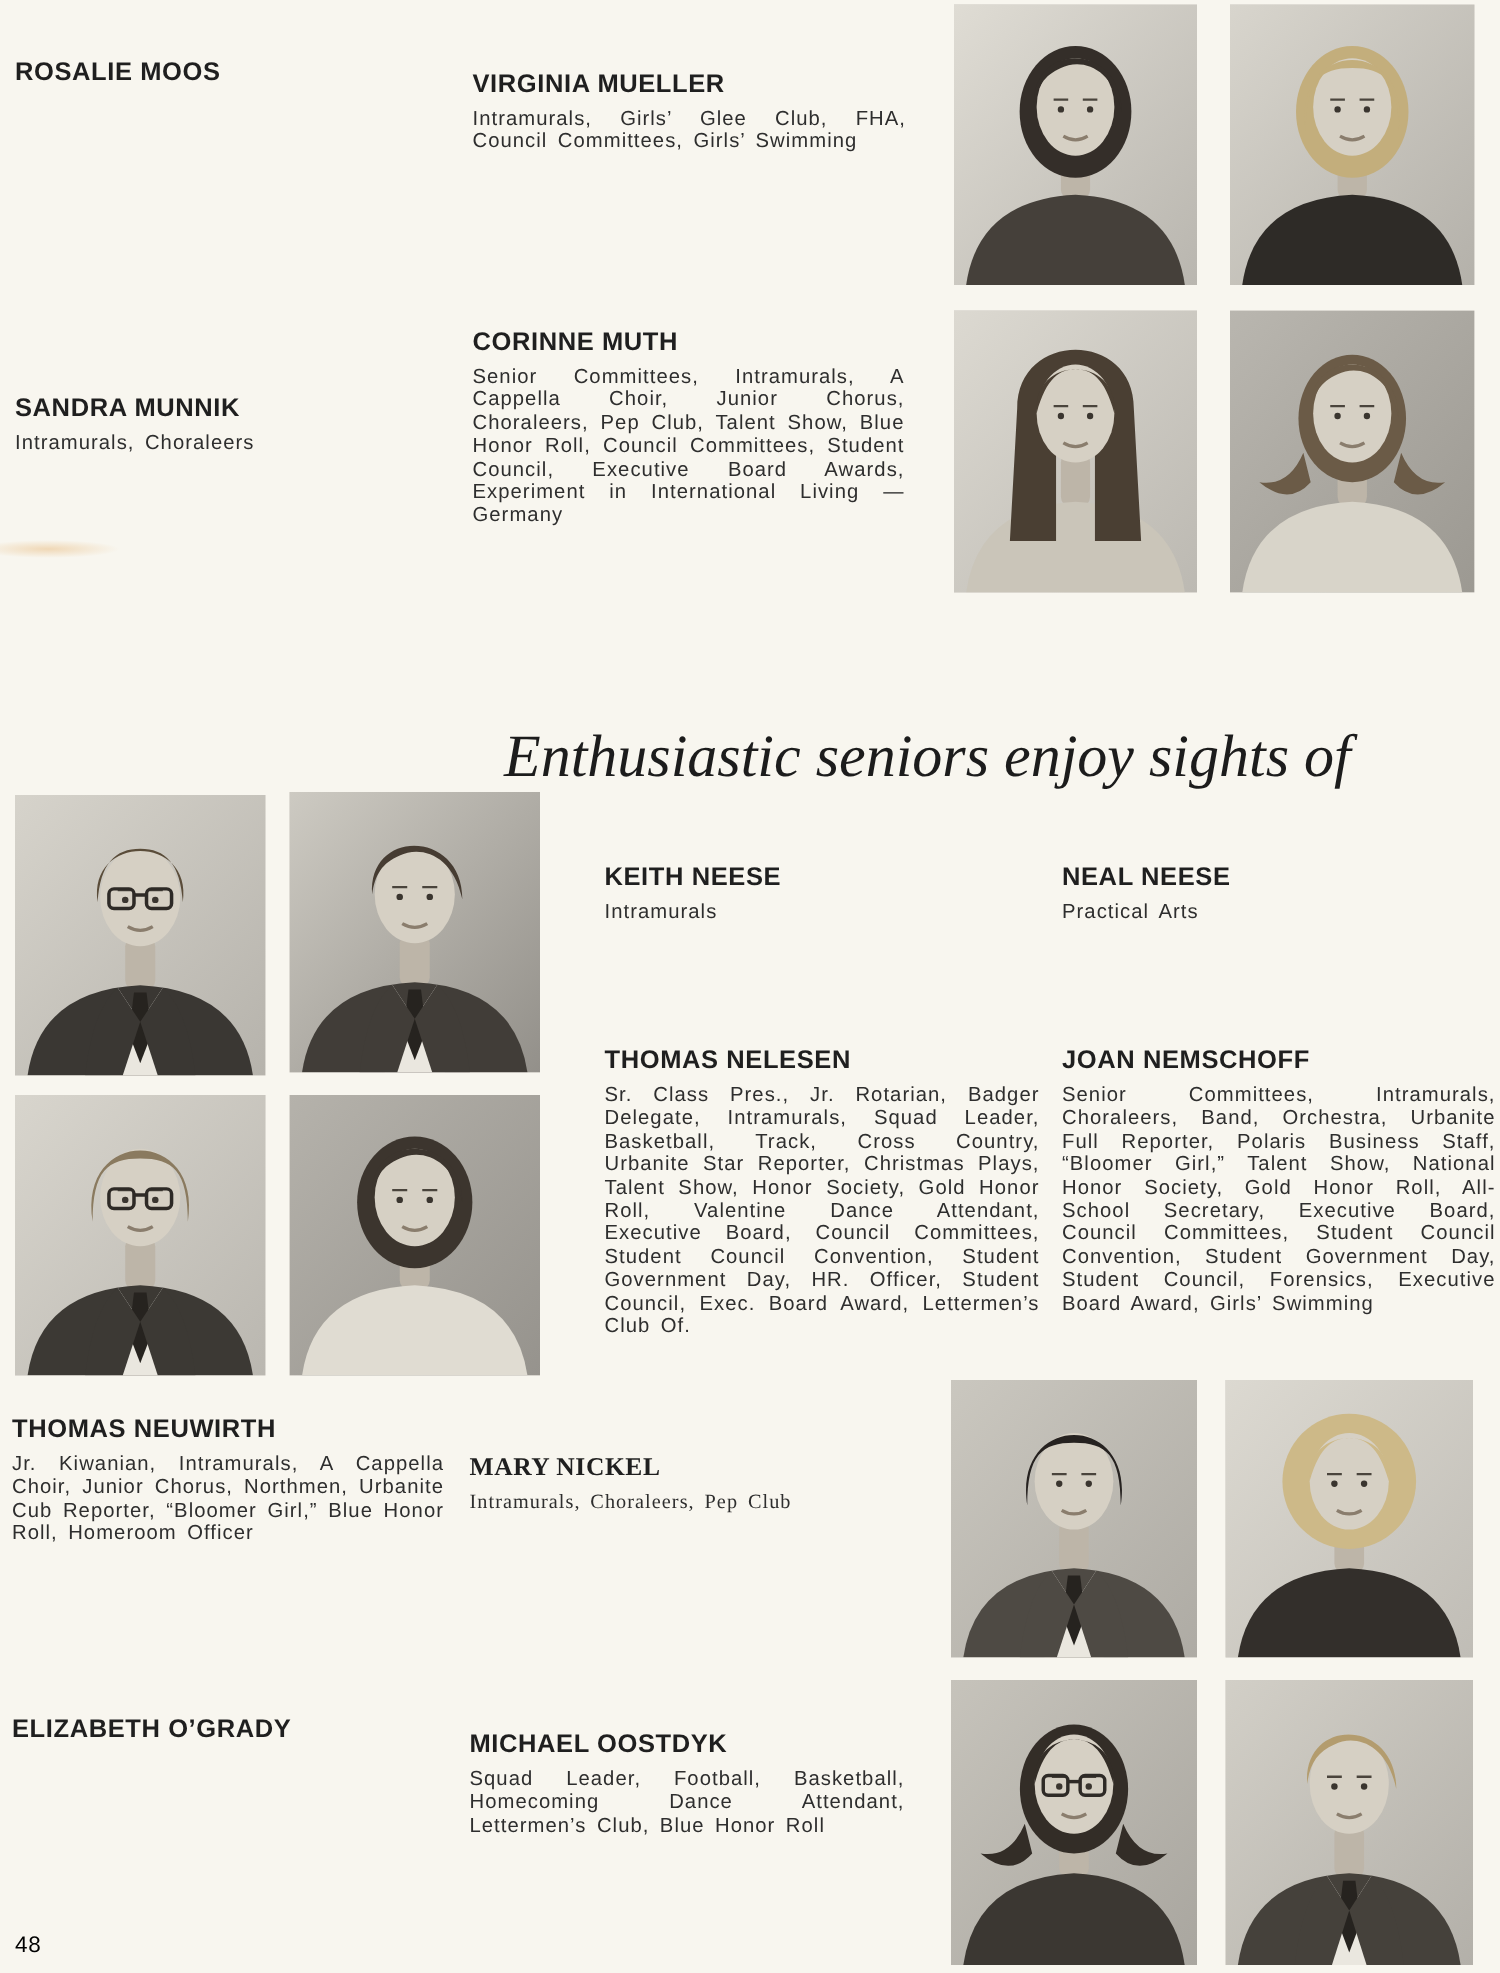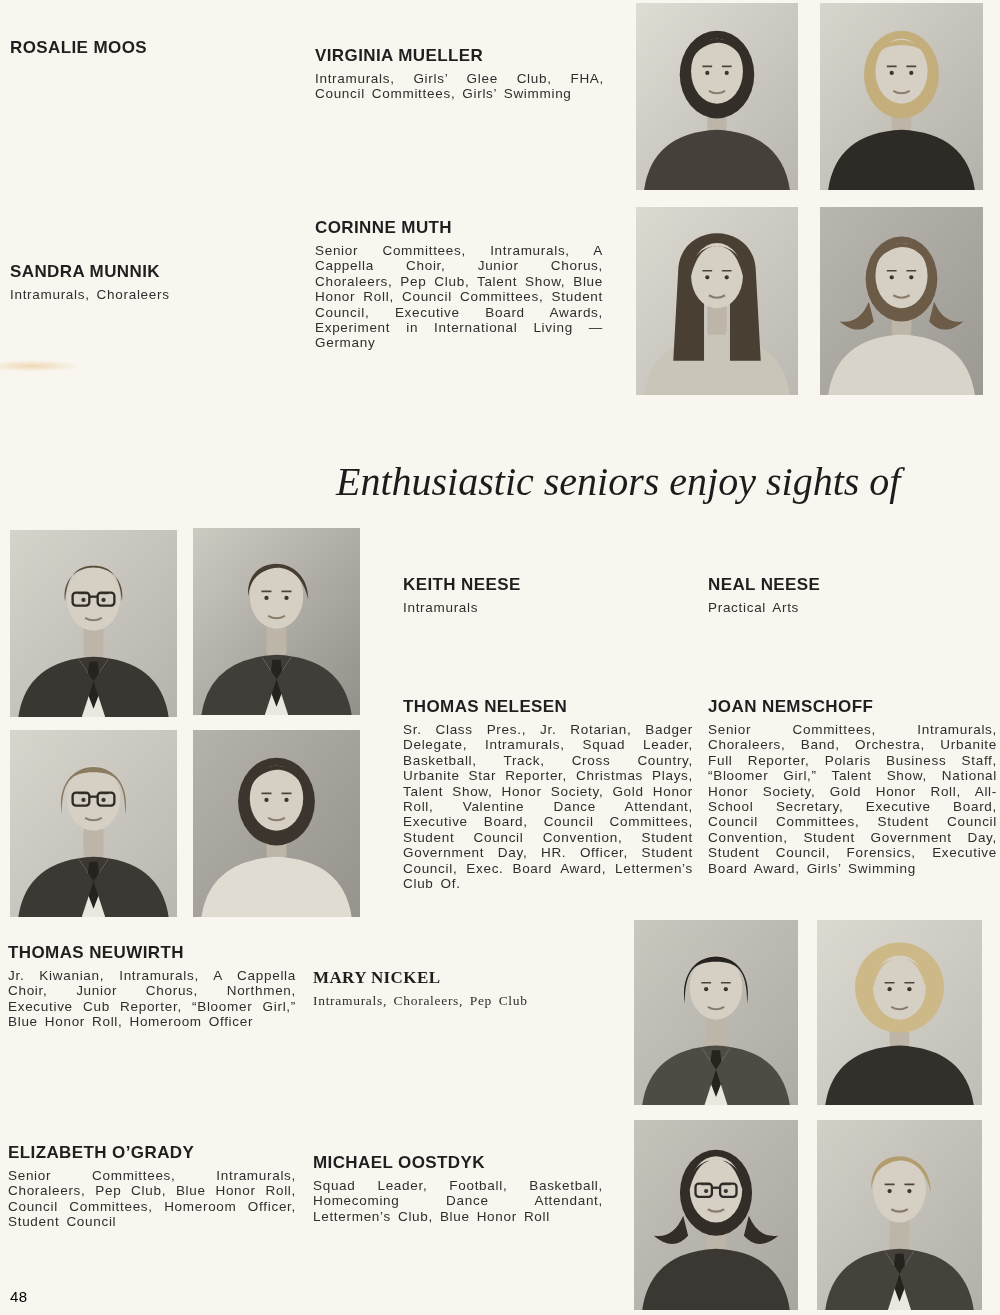--- a/index.html
+++ b/index.html
@@ -28,21 +28,21 @@
   .e-kneese    { left:403px; top:575px;  width:290px; }
   .e-nneese    { left:708px; top:575px;  width:287px; }
   .e-nelesen   { left:403px; top:697px;  width:290px; }
   .e-nemschoff { left:708px; top:697px;  width:289px; }
   .e-neuwirth  { left:8px;   top:943px;  width:288px; }
   .e-nickel    { left:313px; top:968px;  width:290px;font-family:Liberation Serif, serif; }
   .e-ogrady    { left:8px;   top:1143px; width:288px; }
   .e-oostdyk   { left:313px; top:1153px; width:290px; }
 
   .headline {
-    position:absolute; left:336px; top:462px;
+    position:absolute; left:336px; top:484px;
     font-family:"Liberation Serif", serif; font-style:italic;
     font-size:40px; color:#1c1c1c; white-space:nowrap; line-height:1;
   }
   .pagenum {
     position:absolute; left:10px; top:1288px;
     font-size:15px; color:#000000; letter-spacing:.5px;
   }
   
   .ph { position:absolute; overflow:hidden; background:#c9c6bf; }
   .ph svg { display:block; width:100%; height:100%; }
@@ -106,31 +106,30 @@
   <p class="sact">Sr. Class Pres., Jr. Rotarian, Badger Delegate, Intramurals, Squad Leader, Basketball, Track, Cross Country, Urbanite Star Reporter, Christmas Plays, Talent Show, Honor Society, Gold Honor Roll, Valentine Dance Attendant, Executive Board, Council Committees, Student Council Convention, Student Government Day, HR. Officer, Student Council, Exec. Board Award, Lettermen’s Club Of.</p>
 </section>
 
 <section class="entry e-nemschoff">
   <h3 class="sname">JOAN NEMSCHOFF</h3>
   <p class="sact">Senior Committees, Intramurals, Choraleers, Band, Orchestra, Urbanite Full Reporter, Polaris Business Staff, “Bloomer Girl,” Talent Show, National Honor Society, Gold Honor Roll, All-School Secretary, Executive Board, Council Committees, Student Council Convention, Student Government Day, Student Council, Forensics, Executive Board Award, Girls’ Swimming</p>
 </section>
 
 <section class="entry e-neuwirth">
   <h3 class="sname">THOMAS NEUWIRTH</h3>
-  <p class="sact">Jr. Kiwanian, Intramurals, A Cappella Choir, Junior Chorus, Northmen, Executive Cub Reporter, “Bloomer Girl,” Blue Honor Roll, Homeroom Officer</p>
+  <p class="sact">Jr. Kiwanian, Intramurals, A Cappella Choir, Junior Chorus, Northmen, Urbanite Cub Reporter, “Bloomer Girl,” Blue Honor Roll, Homeroom Officer</p>
 </section>
 
 <section class="entry e-nickel">
   <h3 class="sname">MARY NICKEL</h3>
   <p class="sact">Intramurals, Choraleers, Pep Club</p>
 </section>
 
 <section class="entry e-ogrady">
   <h3 class="sname">ELIZABETH O’GRADY</h3>
-  <p class="sact">Senior Committees, Intramurals, Choraleers, Pep Club, Blue Honor Roll, Council Committees, Homeroom Officer, Student Council</p>
 </section>
 
 <section class="entry e-oostdyk">
   <h3 class="sname">MICHAEL OOSTDYK</h3>
   <p class="sact">Squad Leader, Football, Basketball, Homecoming Dance Attendant, Lettermen’s Club, Blue Honor Roll</p>
 </section>
 
 <div class="ph" id="ph-tr1">
     <svg viewBox="0 0 100 115" preserveAspectRatio="none">
     <defs>

